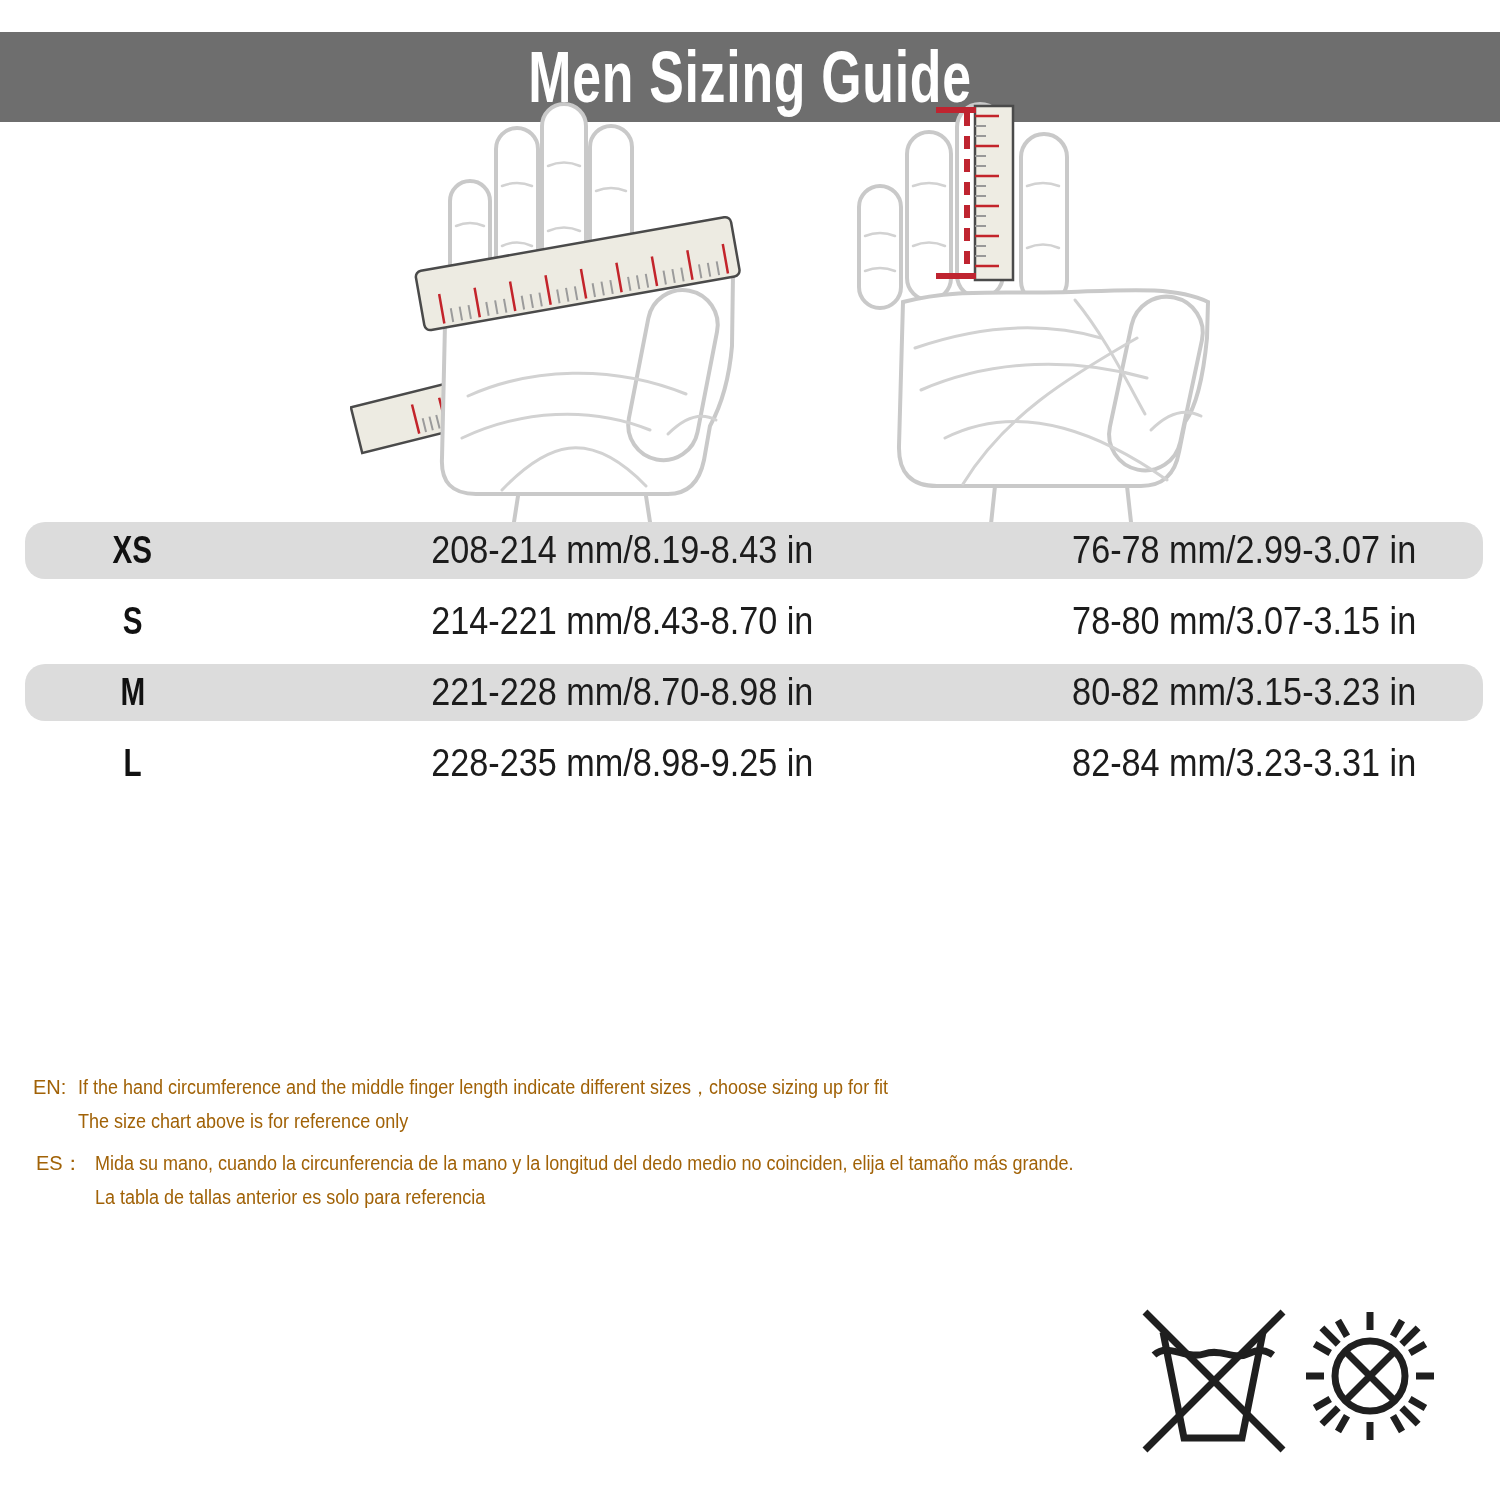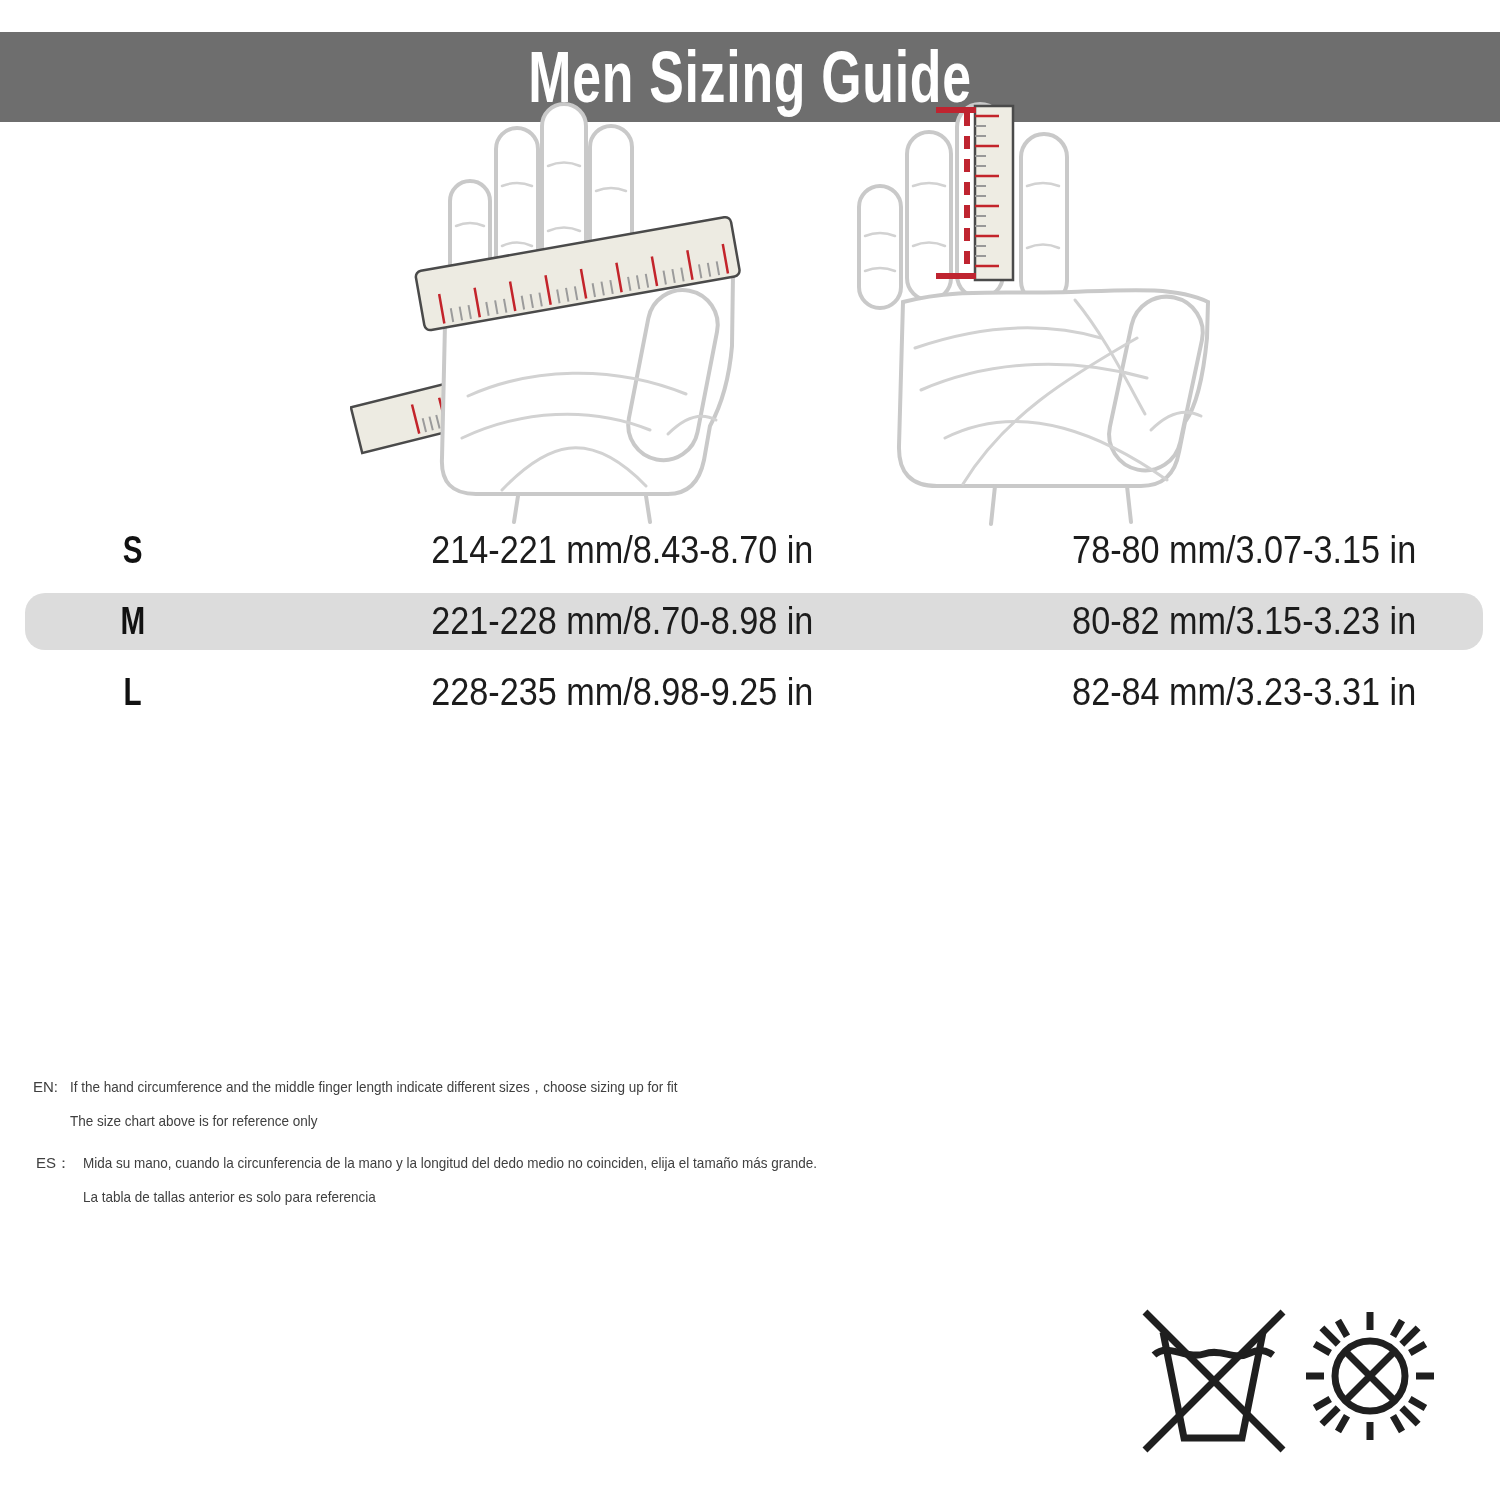--- a/index.html
+++ b/index.html
@@ -18,21 +18,21 @@
          align-items:center;justify-items:center;}
   .th{font-weight:700;font-size:46px;color:#111;white-space:nowrap;
       display:inline-block;transform:scaleX(.8);}
   .row{display:grid;grid-template-columns:215px 765px 1fr;height:57px;margin-bottom:14px;
        align-items:center;justify-items:center;border-radius:20px;}
   .row.shaded{background:#dcdcdc;}
   .cell{font-size:38px;color:#1c1c1c;white-space:nowrap;display:inline-block;transform:scaleX(.9);}
   .size-cell{font-weight:700;font-size:38px;color:#111;white-space:nowrap;
              display:inline-block;transform:scaleX(.78);}
   
-  .note{position:absolute;display:flex;gap:12px;font-size:15px;color:#404040;line-height:34px;}
+  .note{position:absolute;display:flex;gap:12px;font-size:20px;color:#a16207;line-height:34px;}
   .note-en{left:33px;top:1070px;}
   .note-es{left:36px;top:1146px;}
   .nlabel{white-space:nowrap;}
   .nline{display:block;transform:scaleX(.9);transform-origin:0 50%;white-space:nowrap;}
 </style>
 </head>
 <body>
 
 <div class="page">
 
@@ -121,20 +121,25 @@
         <path stroke="#999999" stroke-width="2" stroke-linecap="butt" d="M130,40 H141 M130,50 H141 M130,70 H141 M130,80 H141 M130,100 H141 M130,110 H141 M130,130 H141 M130,140 H141 M130,160 H141 M130,170 H141"></path>
       </g>
       <path d="M122,27 V187" stroke="#bf2430" stroke-width="6" stroke-dasharray="13 10" stroke-linecap="butt"></path>
       <path d="M91,24 H131 M91,190 H131" stroke="#bf2430" stroke-width="6" stroke-linecap="butt"></path>
     </g>
   </svg>
 
   <div class="size-table">
     <div class="tbody">
 
+        <div class="row shaded">
+          <span class="size-cell">XS</span>
+          <span class="cell">208-214 mm/8.19-8.43 in</span>
+          <span class="cell">76-78 mm/2.99-3.07 in</span>
+        </div>
 
         <div class="row">
           <span class="size-cell">S</span>
           <span class="cell">214-221 mm/8.43-8.70 in</span>
           <span class="cell">78-80 mm/3.07-3.15 in</span>
         </div>
 
         <div class="row shaded">
           <span class="size-cell">M</span>
           <span class="cell">221-228 mm/8.70-8.98 in</span>

